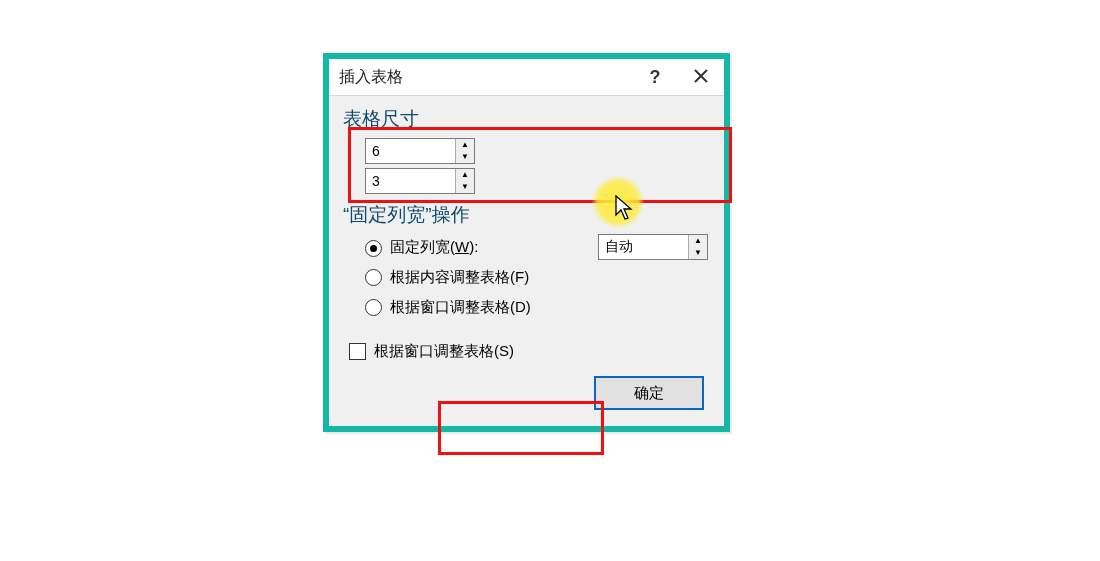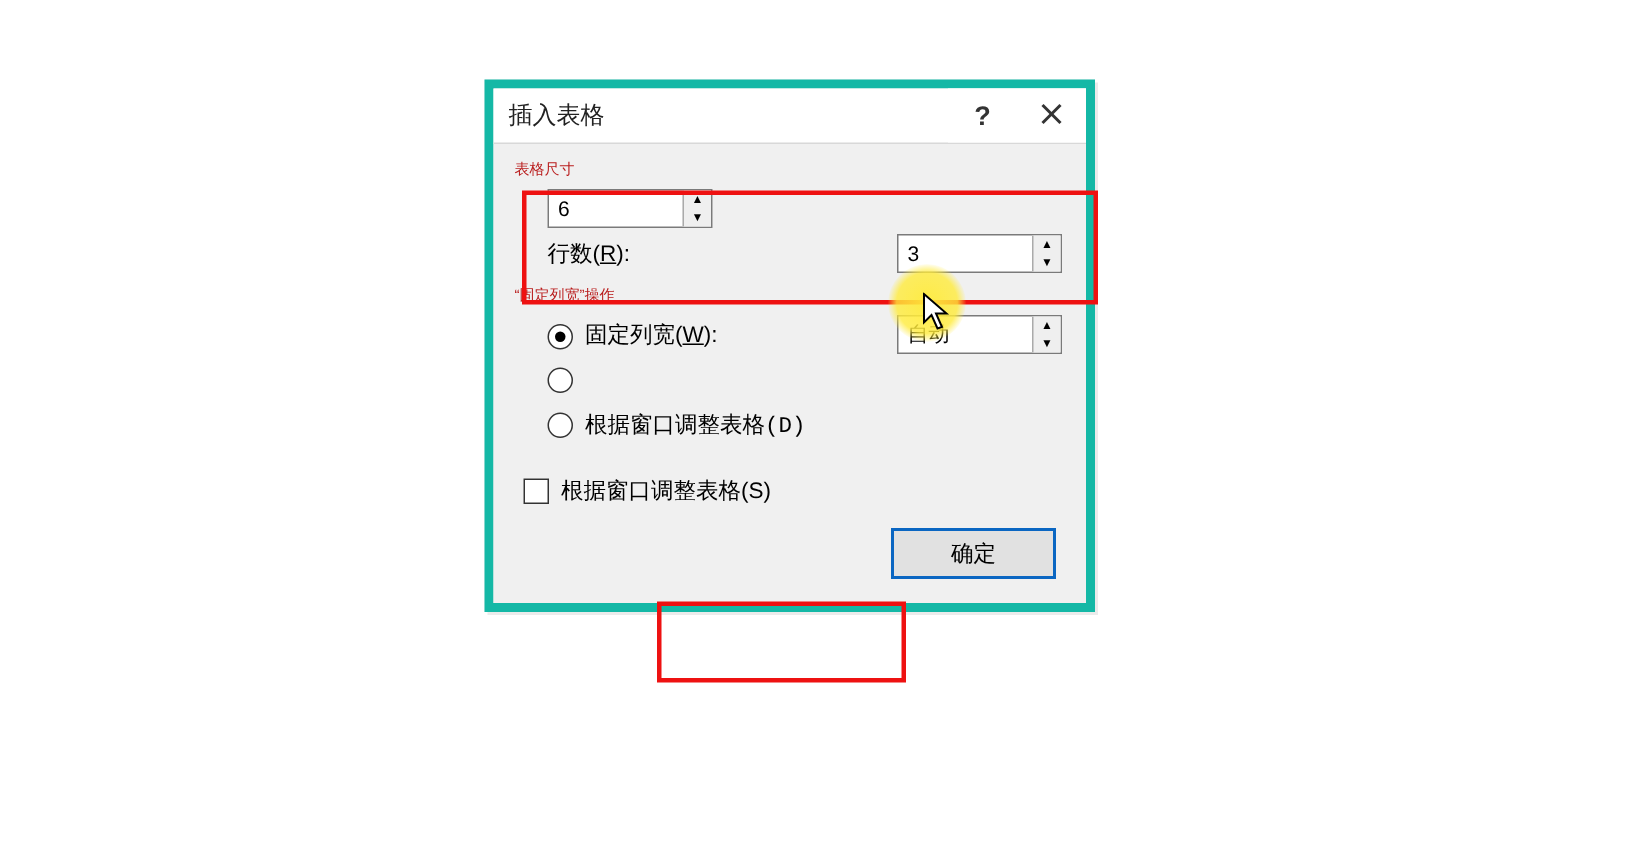--- a/index.html
+++ b/index.html
@@ -44,22 +44,22 @@
     background: #fff;
   }
   .titlebar .help-btn { font-weight: bold; }
   .titlebar .close-btn svg { width: 14px; height: 14px; stroke:#333; stroke-width:2; }
   .body {
     background: #f0f0f0;
     padding: 4px 0 14px 0;
   }
   .section-label {
     padding: 6px 0 4px 14px;
-    font-size: 10px;
-    color: #b91c1c;
+    font-size: 19px;
+    color: #0c4a6e;
   }
   .row {
     display: flex;
     align-items: center;
     height: 30px;
     padding-left: 36px;
     padding-right: 16px;
   }
   .row .lbl { flex: 1; }
   .row .lbl .ul { text-decoration: underline; }
@@ -168,23 +168,20 @@
       <div class="spin">
         <div class="val">6</div>
         <div class="arrows">
           <span>▲</span>
           <span>▼</span>
         </div>
       </div>
     </div>
 
     <div class="row">
-      <div class="lbl">
-        <span>行数(</span><span class="ul">R</span><span>):</span>
-      </div>
       <div class="spin">
         <div class="val">3</div>
         <div class="arrows">
           <span>▲</span>
           <span>▼</span>
         </div>
       </div>
     </div>
 
     <div class="section-label">“固定列宽”操作</div>
@@ -200,23 +197,26 @@
         <div class="val">自动</div>
         <div class="arrows">
           <span>▲</span>
           <span>▼</span>
         </div>
       </div>
     </div>
 
     <div class="row" style="padding-right:0;">
       <span class="radio"></span>
-    </div>
-
-    <div class="row" style="padding-right:0;font-family:Liberation Mono, monospace;">
+      <span>
+        <span>根据内容调整表格(</span><span class="ul">F</span><span>)</span>
+      </span>
+    </div>
+
+    <div class="row" style="padding-right:0;">
       <span class="radio"></span>
       <span>
         <span>根据窗口调整表格(</span><span class="ul">D</span><span>)</span>
       </span>
     </div>
 
     <div class="row" style="margin-top:14px; padding-left:20px;">
       <span class="check"></span>
       <span>
         <span>根据窗口调整表格(</span><span class="ul">S</span><span>)</span>

